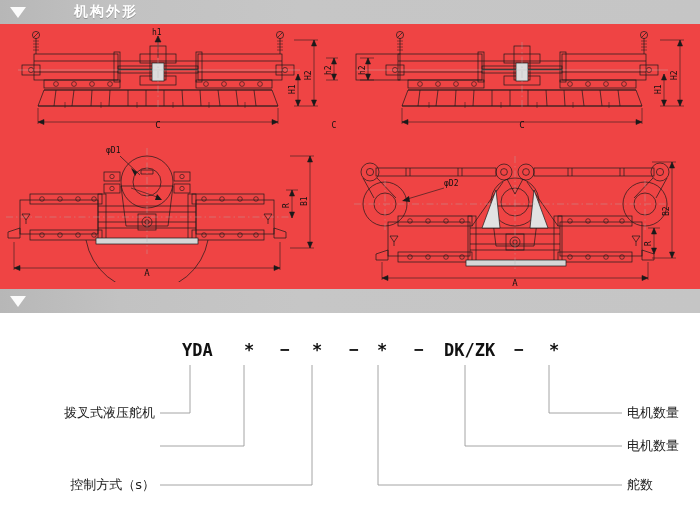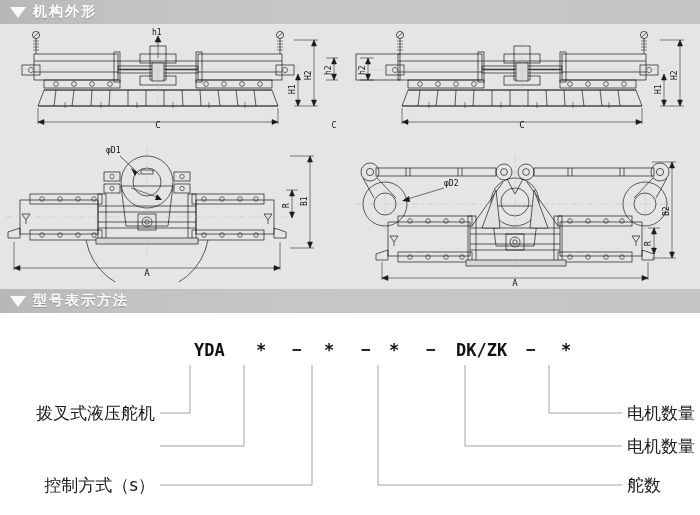--- a/index.html
+++ b/index.html
@@ -7,71 +7,71 @@
     width:700px;height:515px;overflow:hidden;
     font-family:"Liberation Sans","DejaVu Sans",sans-serif;
     color:#1a1a1a;
   }
   .page{position:relative;width:700px;height:515px;}
 
   
   .sec-bar{
     position:absolute;left:0;width:700px;height:24px;
     background:linear-gradient(to right,#b7b7b7 0px,#c2c2c2 120px,#c6c6c6 300px,#c5c5c5 700px);
-    display:flex;align-items:center;
+    display:flex;align-items:center;gap:41px;
   }
   .sec-tri{
     width:0;height:0;margin-left:10px;margin-right:7px;
     border-left:8px solid transparent;
     border-right:8px solid transparent;
     border-top:11px solid #fbfbfb;
   }
   .sec-title{
     font-size:14px;letter-spacing:2px;color:#ffffff;
     font-family:"DejaVu Sans","Liberation Sans",sans-serif;
     font-weight:bold;
     text-shadow:0 1px 0 rgba(110,110,110,.55);
   }
 
   #bar1{top:0;}
   #bar2{top:289px;}
 
   
-  .draw-area{position:absolute;left:0;top:24px;width:700px;height:265px;background:#e5e5e5;}
+  .draw-area{position:absolute;left:0;top:24px;width:700px;height:265px;background:#ef4444;}
   .quad{position:absolute;}
   #q-tl{left:8px;  top:4px;  width:336px;height:112px;}
   #q-tr{left:348px;top:4px;  width:344px;height:112px;}
   #q-bl{left:0;  top:118px;width:336px;height:140px;}
   #q-br{left:348px;top:126px;width:344px;height:140px;}
   .quad svg{display:block;}
 
   
   .model-area{position:absolute;left:0;top:313px;width:700px;height:202px;background:#fff;}
 
   .code-row{
-    position:absolute;left:16px;top:24px;width:599px;height:26px;
+    position:absolute;left:4px;top:24px;width:599px;height:26px;
   }
   .code-tok{
     position:absolute;top:0;
     font-family:"DejaVu Sans Mono","Liberation Mono",monospace;
     font-size:17px;font-weight:bold;color:#111;
     white-space:nowrap;line-height:26px;
   }
   .code-dash{
     position:absolute;top:0;
     font-family:"DejaVu Sans Mono","Liberation Mono",monospace;
     font-size:16px;font-weight:bold;color:#111;line-height:26px;
   }
 
   .leaders{position:absolute;left:0;top:0;width:700px;height:202px;}
 
   .lbl{
     position:absolute;white-space:nowrap;
     font-family:"DejaVu Sans","Liberation Sans",sans-serif;
-    font-size:17px;color:#1b1b1b;line-height:16px;
+    font-size:13px;color:#1b1b1b;line-height:16px;
   }
   .lbl-l{text-align:right;}
   .lbl-r{text-align:center;}
 </style>
 </head>
 <body>
 
 <div class="page">
 
   <div class="sec-bar" id="bar1">
@@ -567,21 +567,20 @@
           <text x="0" y="0" transform="translate(303,96) rotate(-90)">R</text>
           <text x="0" y="0" transform="translate(321,66) rotate(-90)">B2</text>
         </g>
         <text x="167" y="136" text-anchor="middle" font-family="DejaVu Sans Mono, monospace" font-size="9" fill="#111">A</text>
       </svg>
     </div>
   </div>
 
   <div class="sec-bar" id="bar2">
     <div class="sec-tri"></div>
-    <span class="sec-title">型号表示方法</span>
   </div>
 
   <div class="model-area">
 
     <div class="code-row">
       <span class="code-tok" style="left:178px">YDA</span>
       <span class="code-tok" style="left:240px">*</span>
       <span class="code-dash" style="left:276px">−</span>
       <span class="code-tok" style="left:308px">*</span>
       <span class="code-dash" style="left:345px">−</span>

